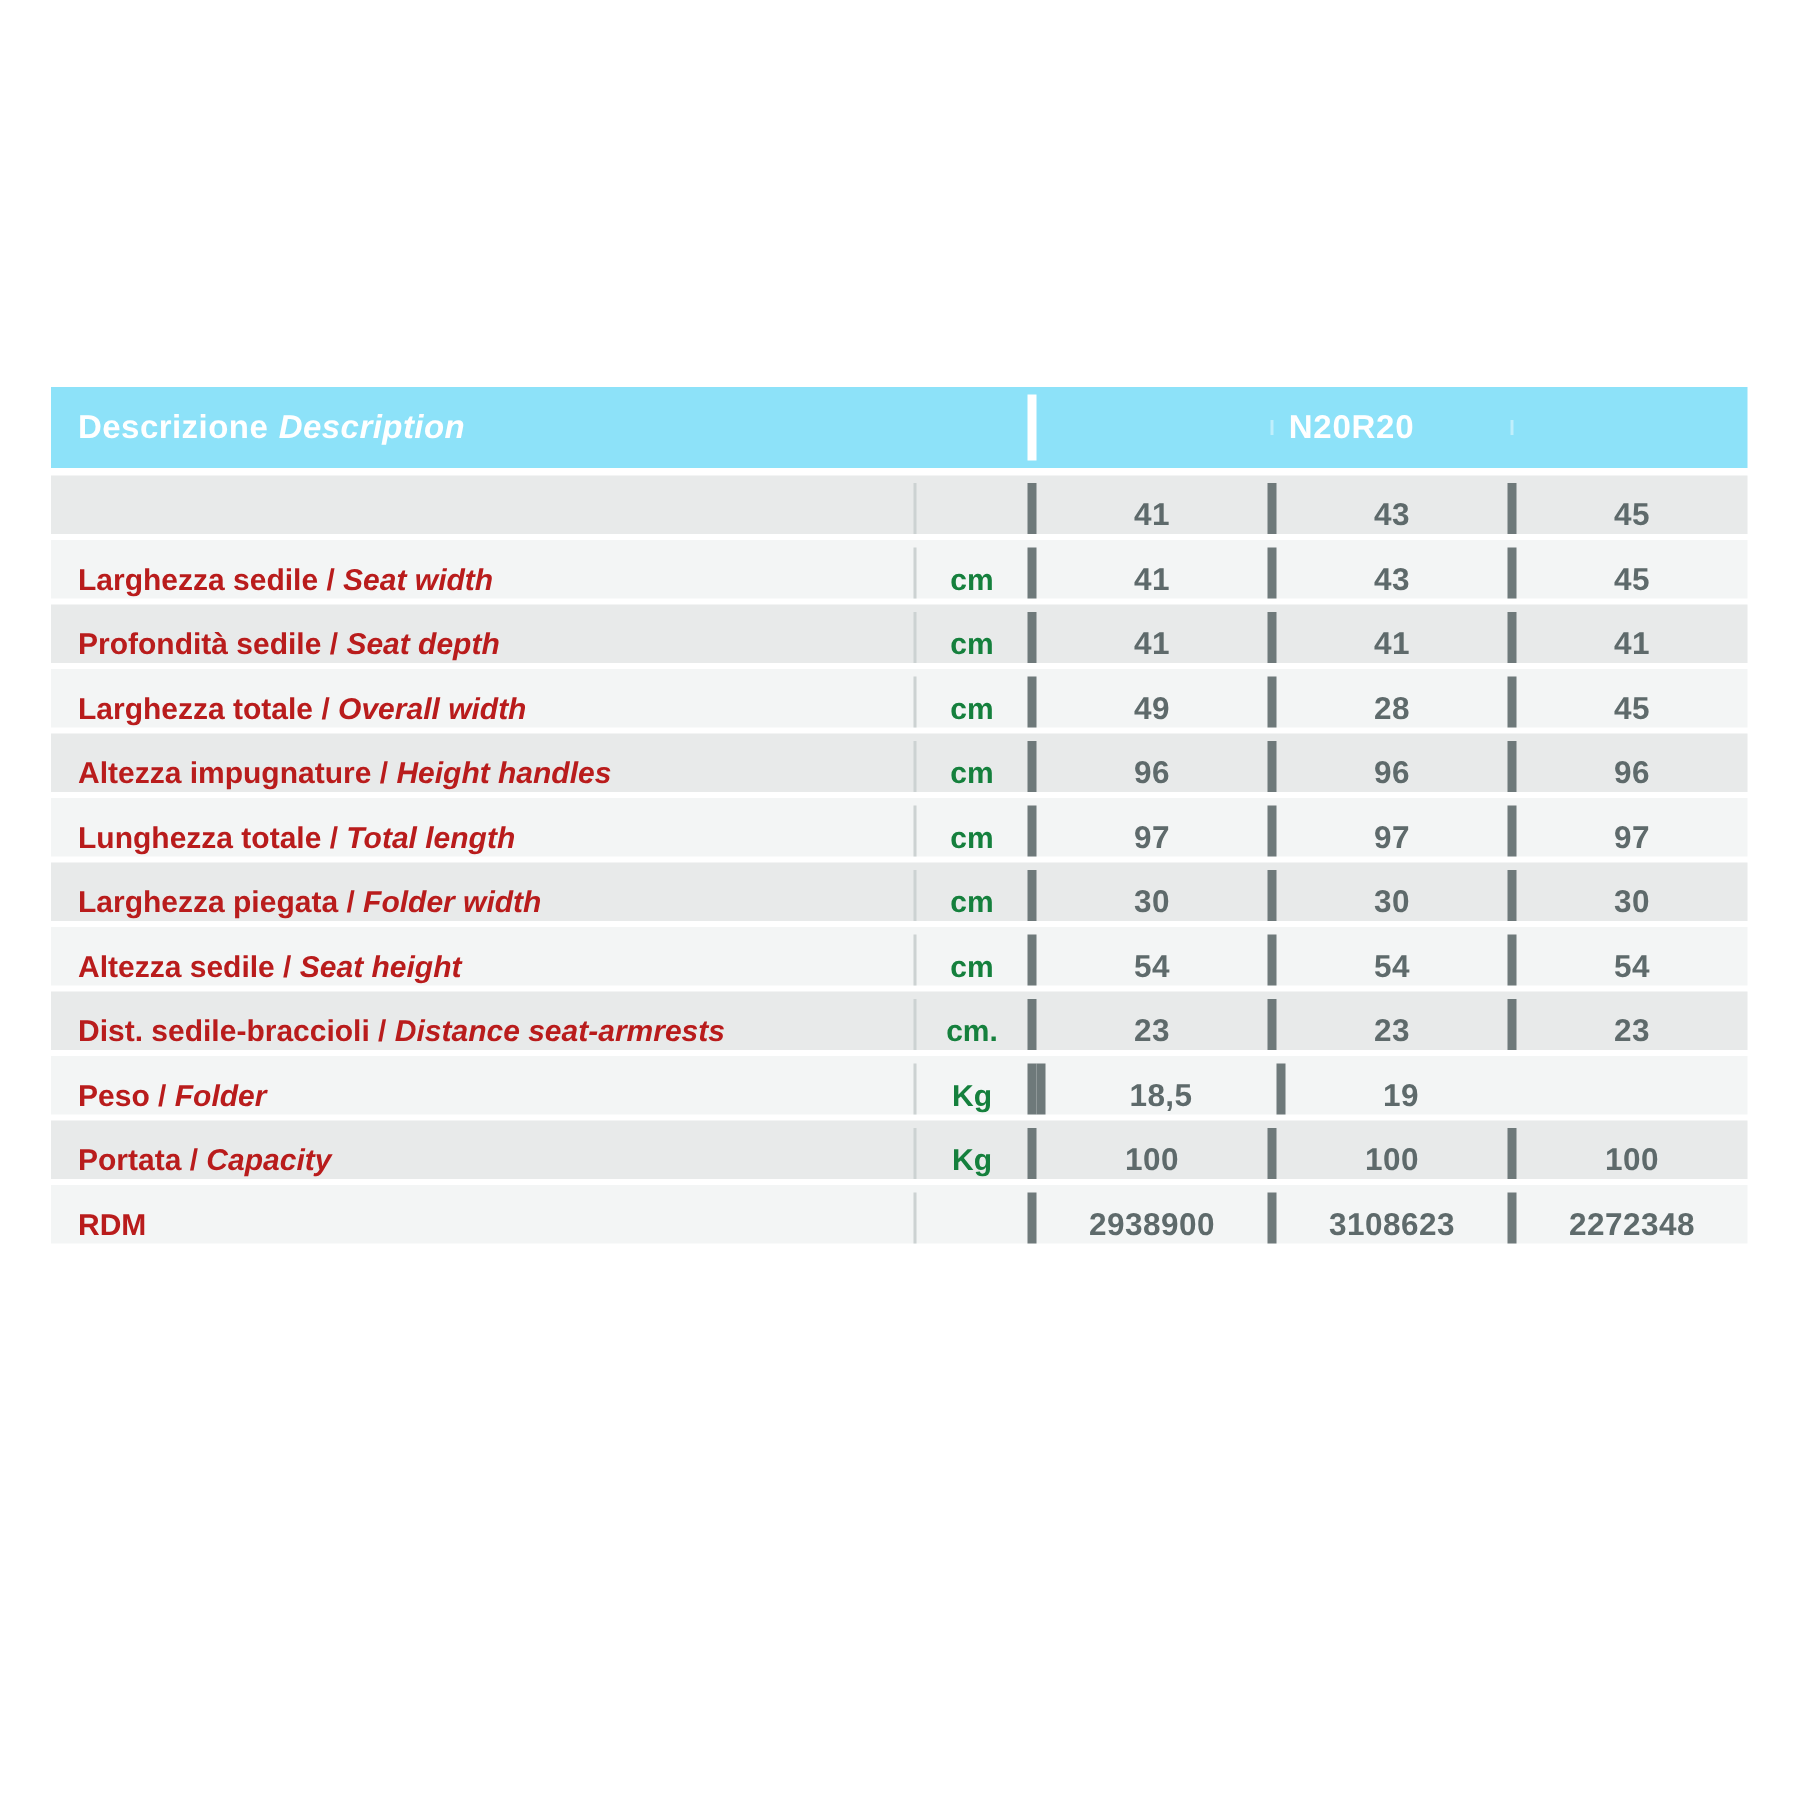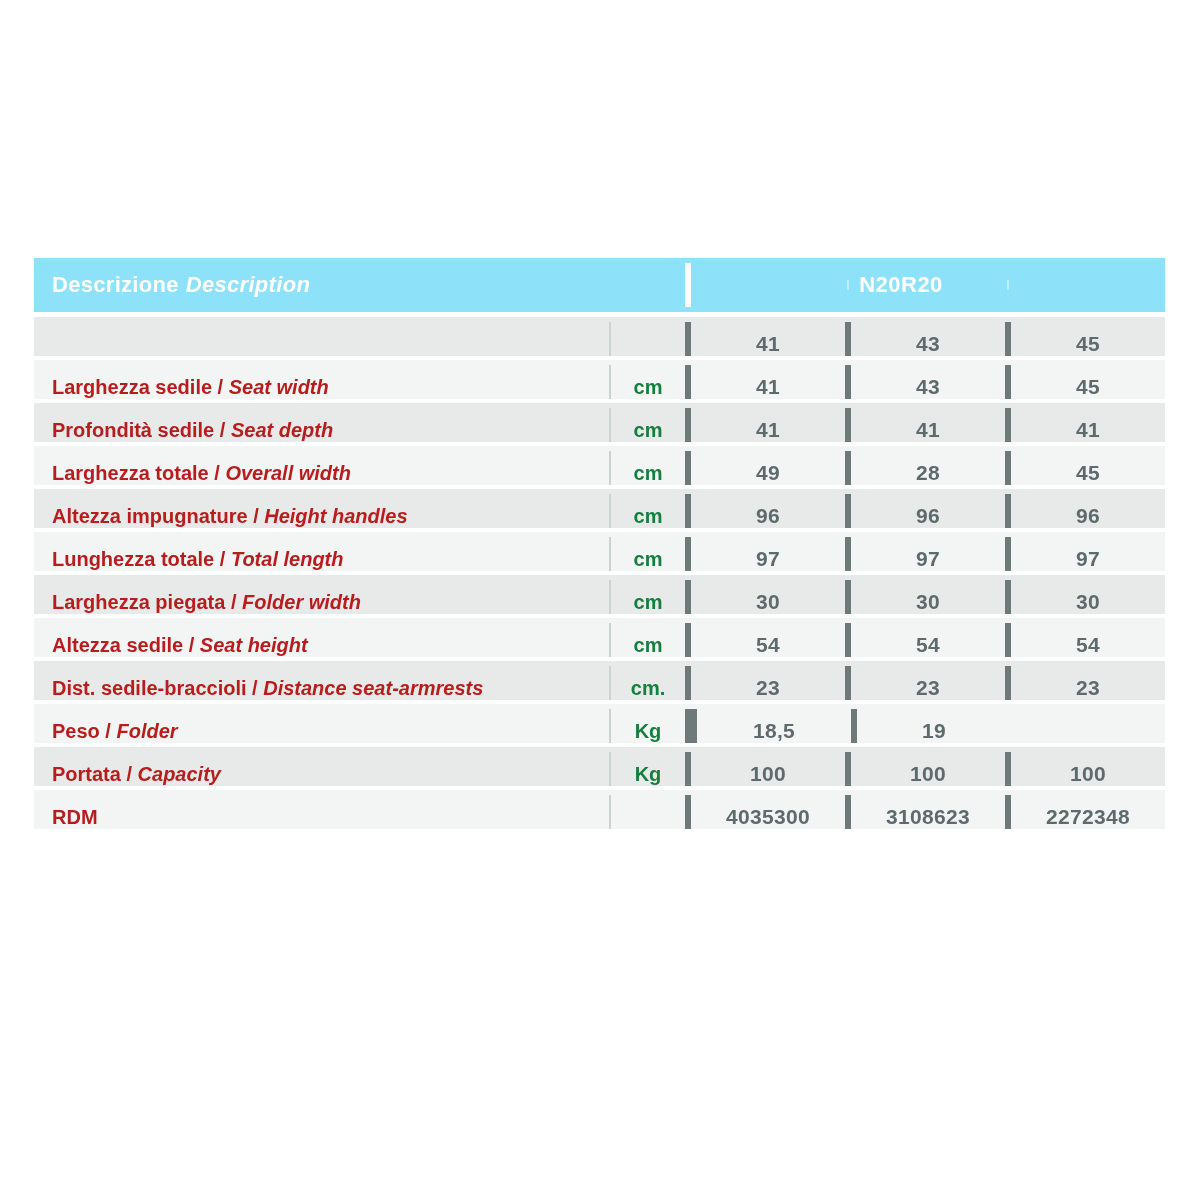--- a/index.html
+++ b/index.html
@@ -374,21 +374,21 @@
     <div class="c-label">
       <span>RDM</span><span></span><span class="en-part"></span>
     </div>
     <div class="c-thin">
       <div class="thin-line"></div>
     </div>
     <div class="c-unit"></div>
     <div class="c-bar">
       <div class="dark-bar"></div>
     </div>
-    <div class="c-val">4035300</div>
+    <div class="c-val">2938900</div>
     <div class="c-bar">
       <div class="dark-bar"></div>
     </div>
     <div class="c-val">3108623</div>
     <div class="c-bar">
       <div class="dark-bar"></div>
     </div>
     <div class="c-val">2272348</div>
   </div>
       </div>

